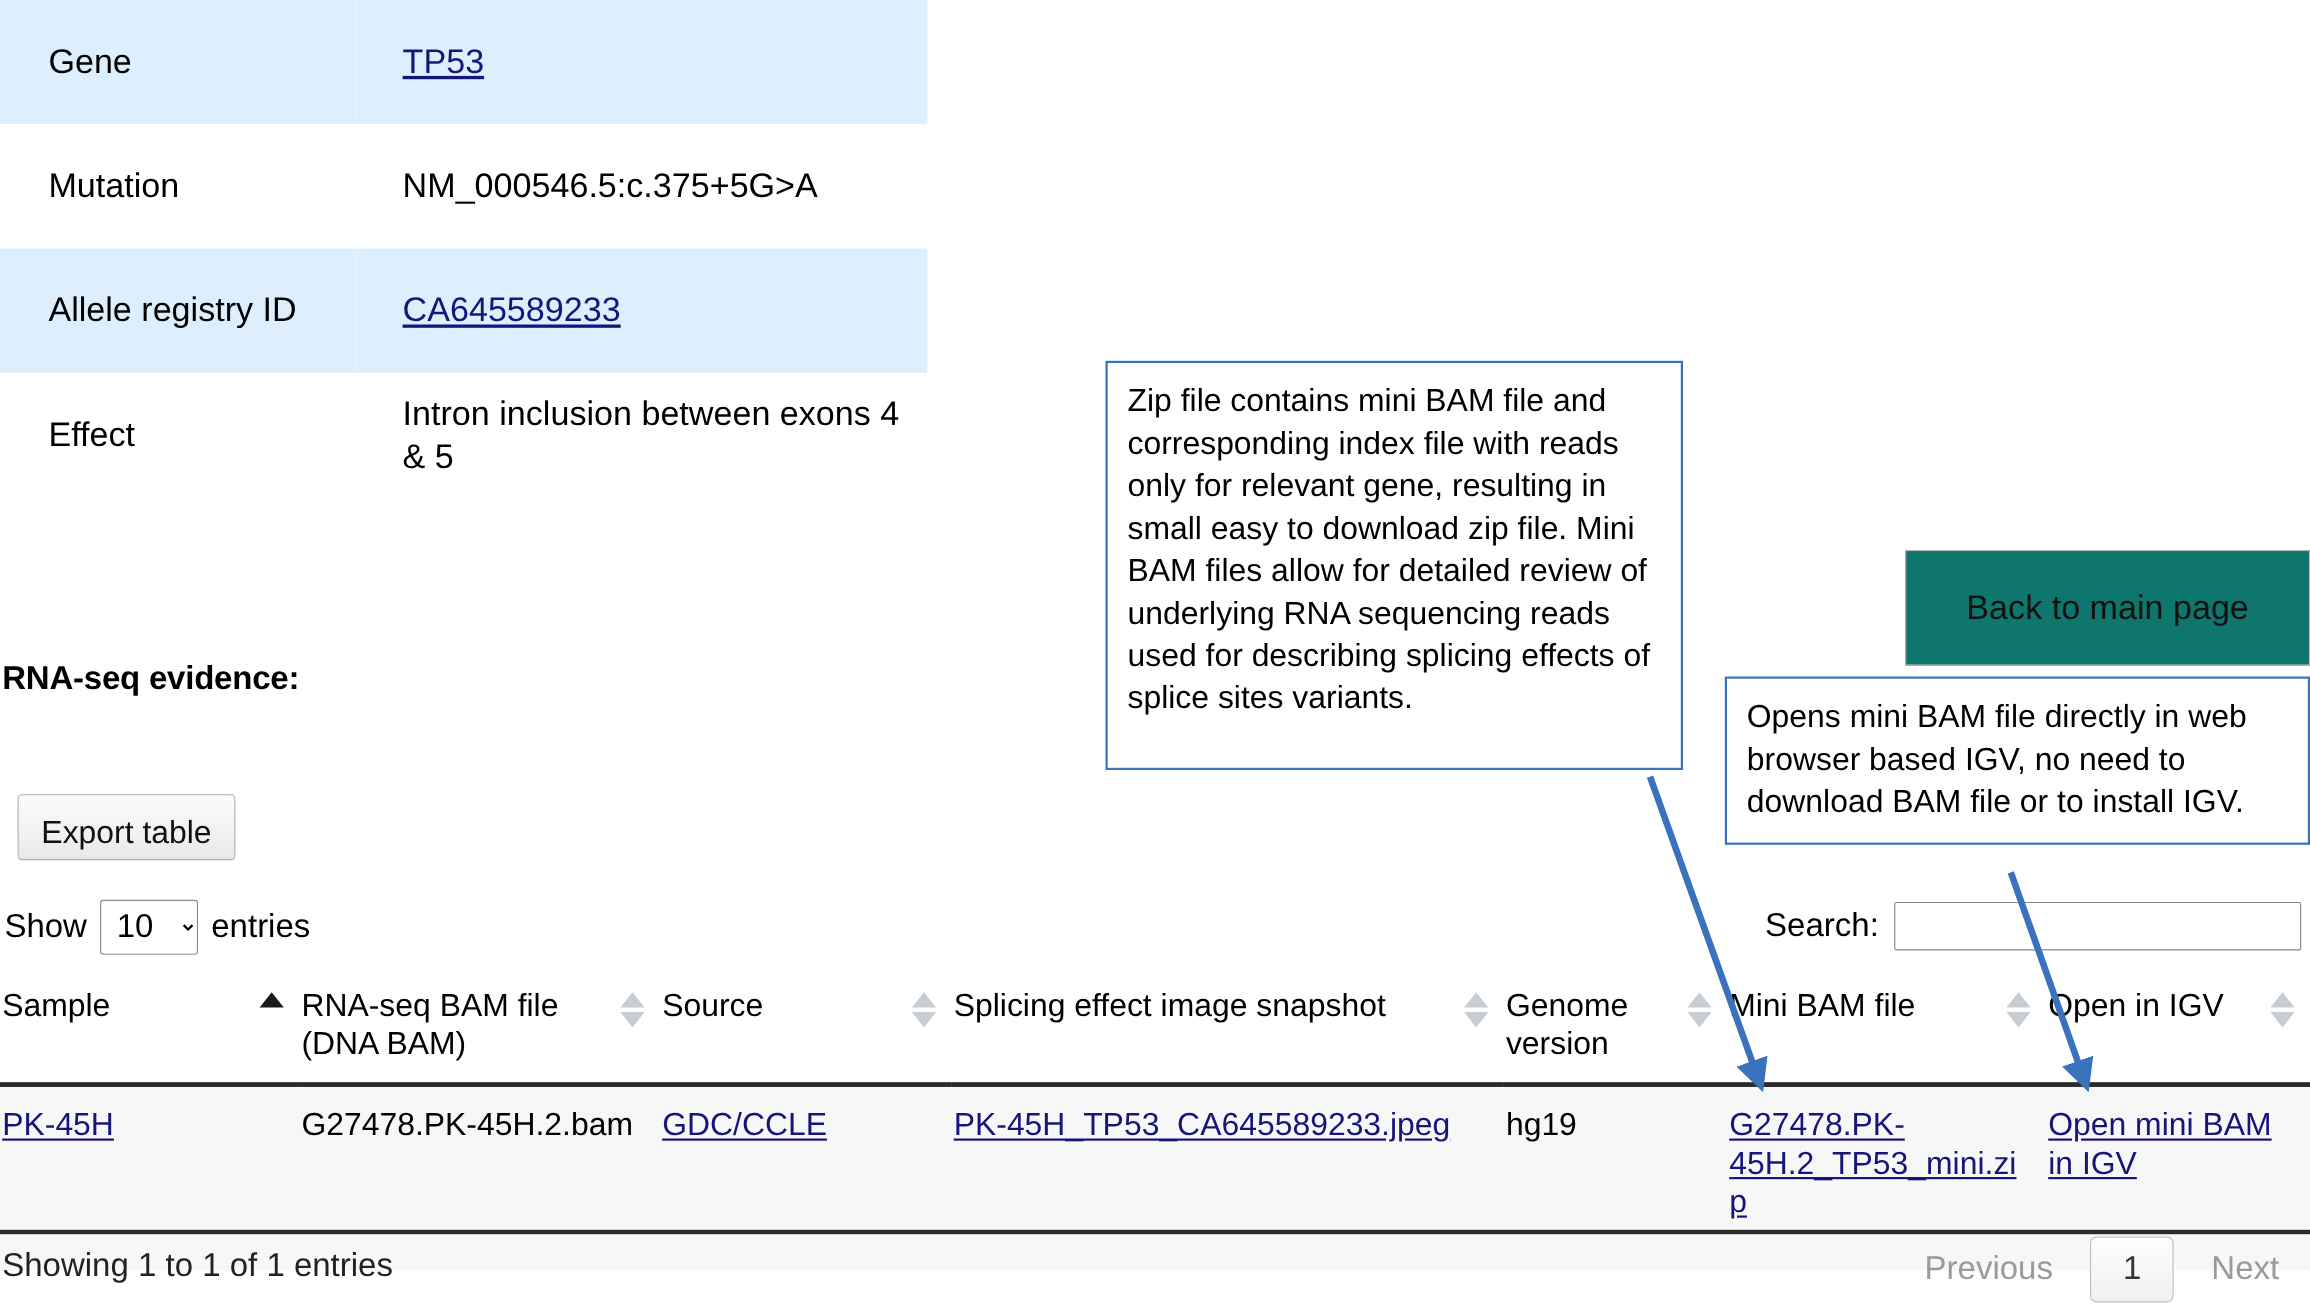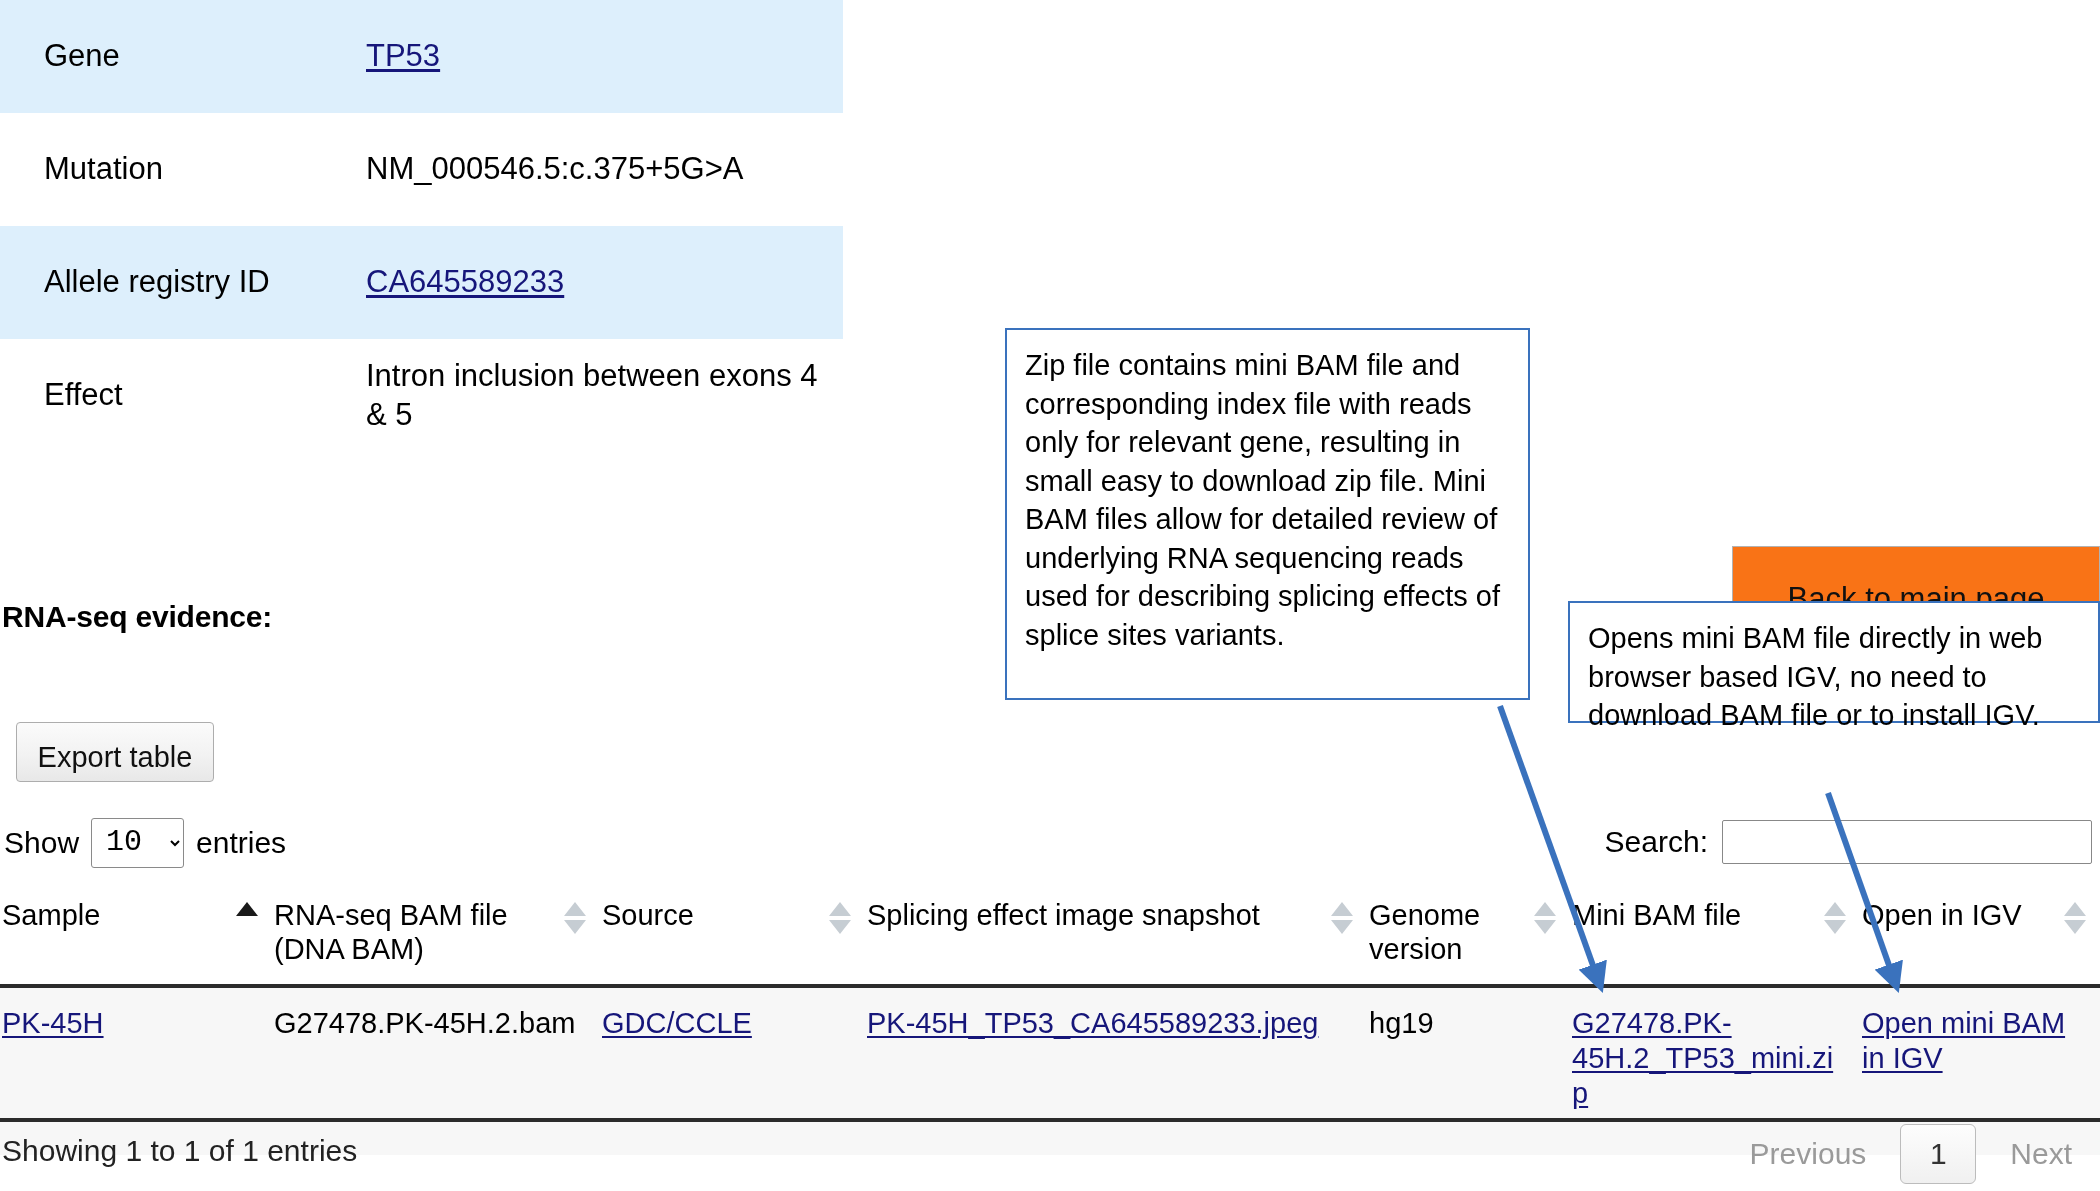--- a/index.html
+++ b/index.html
@@ -82,21 +82,21 @@
     position: absolute;
     left: 4px;
     top: 818px;
     font-size: 30px;
     display: flex;
     align-items: center;
     gap: 12px;
     white-space: nowrap;
   }
   #entries-select {
-    font-family: Liberation Mono, monospace;
+    font-family: Liberation Sans, sans-serif;
     font-size: 30px;
     padding: 2px 6px 4px 10px;
     border: 1px solid #8a8a8a;
     border-radius: 3px;
     background: #ffffff;
     color: #000;
     height: 50px;
     line-height: 1;
   }
 
@@ -126,25 +126,24 @@
   
   #back-to-main-button {
     position: absolute;
     left: 1732px;
     top: 500px;
     width: 368px;
     height: 105px;
     font-family: "Liberation Sans", sans-serif;
     font-size: 31px;
     color: #111;
-    background: #f97316;
+    background: #0f766e;
     border: 1px solid #b2b2b2;
     cursor: pointer;
     padding: 0;
-    margin-top: 46px;
   }
 
   
   #evidence-table {
     position: absolute;
     left: 0;
     top: 886px;
     width: 2100px;
     border-collapse: collapse;
     table-layout: fixed;
@@ -256,21 +255,21 @@
     position: absolute;
     background: #ffffff;
     border: 2px solid #3a72bd;
     box-sizing: border-box;
     font-size: 29px;
     line-height: 1.33;
     color: #000;
     padding: 16px 18px 10px 18px;
   }
   #callout-minibam { left: 1005px; top: 328px; width: 525px; height: 372px; }
-  #callout-igv     { left: 1568px; top: 601px; width: 532px; height: 122px; }
+  #callout-igv     { left: 1568px; top: 615px; width: 532px; height: 153px; }
 
   #leader-lines {
     position: absolute;
     left: 0; top: 0;
     width: 2100px; height: 1191px;
     pointer-events: none;
   }
 </style>
 </head>
 <body>

